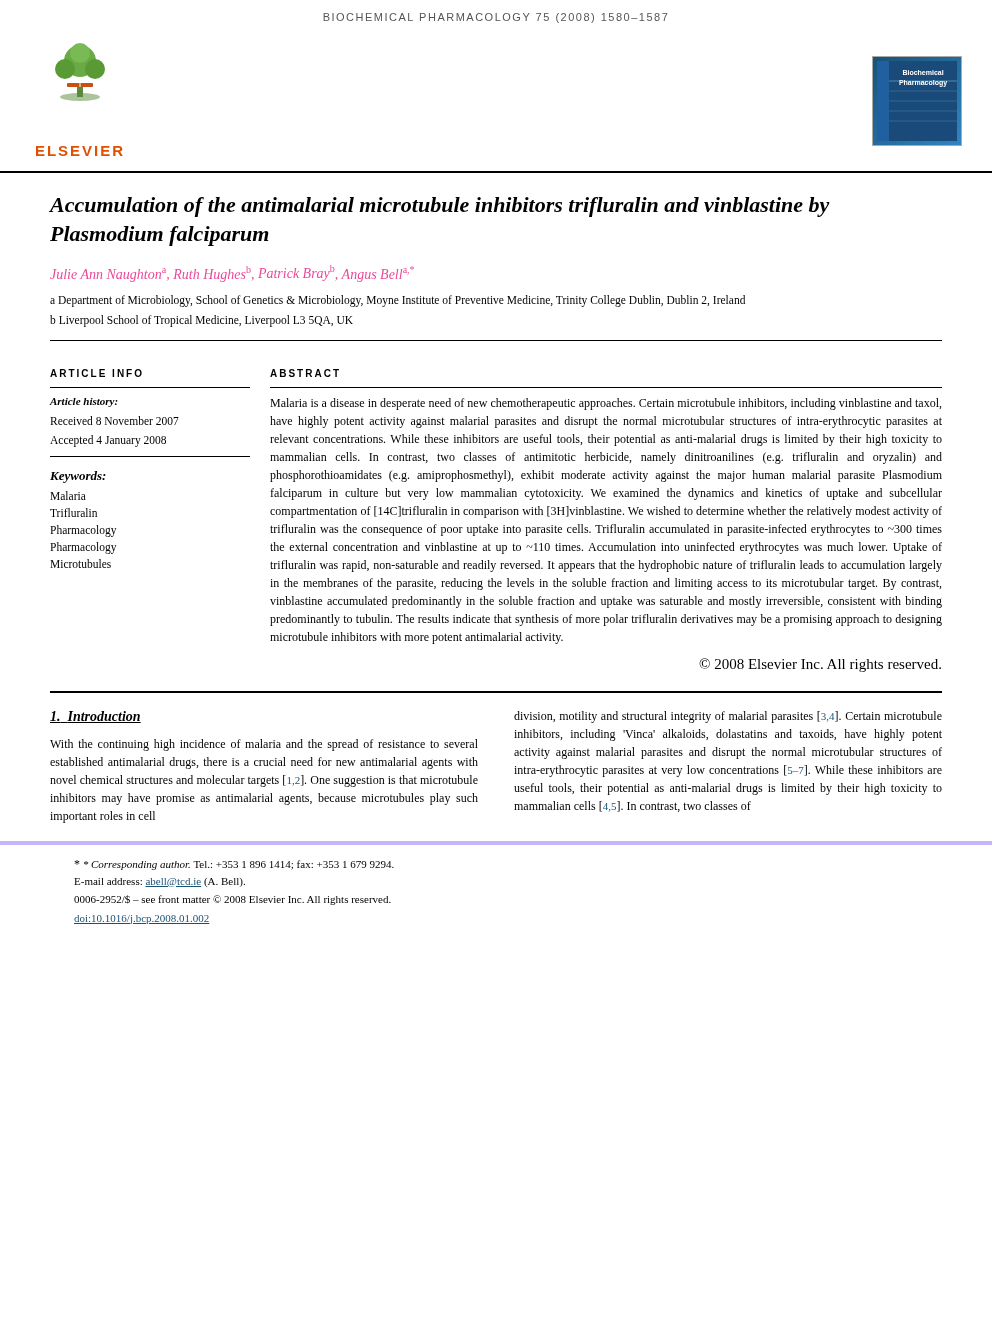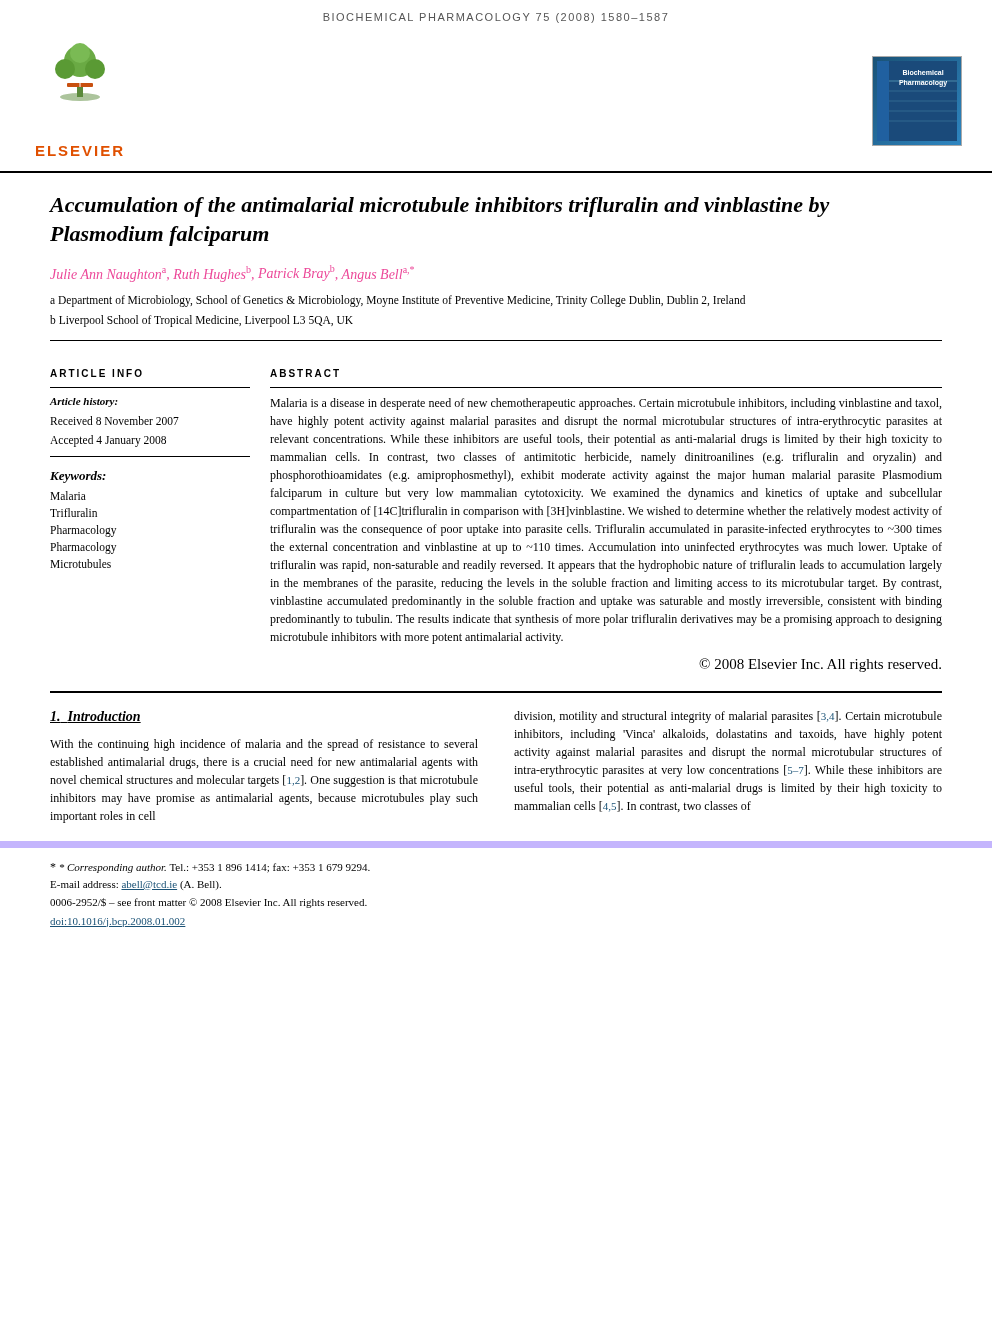--- a/index.html
+++ b/index.html
@@ -229,22 +229,22 @@
       font-size: 12px;
       line-height: 1.5;
       text-align: justify;
     }
     .intro-text .ref-link {
       color: #1a5276;
       font-size: 11px;
     }
     
     .footer-section {
-      padding: 10px 50px 0 50px;
-      border-top: 7px solid #c4b5fd;
+      padding: 10px 50px 0 74px;
+      border-top: 4px solid #c4b5fd;
       margin-top: 16px;
     }
     .footnote-text {
       font-size: 11px;
       line-height: 1.5;
     }
     .footnote-text .asterisk {
       font-size: 12px;
     }
     .footer-links {

